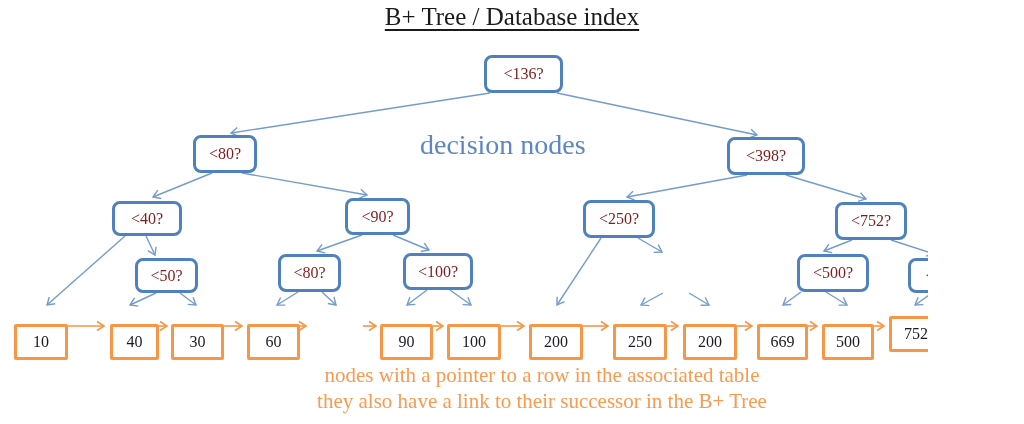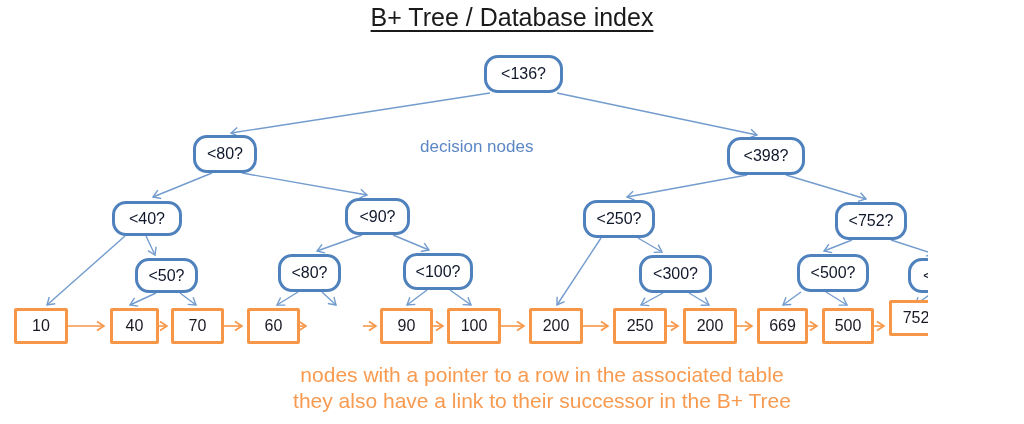--- a/index.html
+++ b/index.html
@@ -1,57 +1,58 @@
 <!DOCTYPE html>
 <html style="--decision-border: #4f81bd; --edge-blue: #739cce; --leaf-orange: #f79646; --note-text: #f89a50; --decision-label-text: #5b87c5;"><head>
 <meta charset="utf-8">
 <style>
   html,body{margin:0;padding:0;background:#ffffff;}
   #canvas{
     position:relative;
     width:928px;height:424px;
     background:#ffffff;
-    font-family:Liberation Sans, sans-serif;
+    font-family:Liberation Serif, serif;
     overflow:hidden;
   }
   #title{
     position:absolute;left:0;top:3px;width:1024px;
     text-align:center;
     font-size:25px;
     color:#1a1a1a;
     text-decoration:underline;
     text-underline-offset:4px;
     text-decoration-thickness:1.5px;
   }
   #edges{position:absolute;left:0;top:0;}
   .edge-blue{stroke:var(--edge-blue,#739cce);stroke-width:1.4;fill:none;}
   .edge-orange{stroke:var(--leaf-orange,#f79646);stroke-width:1.6;fill:none;}
   .head-blue{stroke:var(--edge-blue,#739cce);stroke-width:1.4;fill:none;}
   .head-orange{stroke:var(--leaf-orange,#f79646);stroke-width:1.6;fill:none;}
   .dnode{
     position:absolute;
     border:3px solid var(--decision-border,#4f81bd);
-    border-radius:14px;
+    border-radius:8px;
     background:#ffffff;
     display:flex;align-items:center;justify-content:center;
-    font-size:16px;color:#0f172a;
+    font-size:16px;color:#7f1d1d;
     box-sizing:border-box;
   }
   .lnode{
     position:absolute;
     border:3px solid var(--leaf-orange,#f79646);
     border-radius:2px;
     background:#ffffff;
     display:flex;align-items:center;justify-content:center;
     font-size:16px;color:#1a1a24;
     box-sizing:border-box;
+    margin-top:16px;
   }
   #decision-label{
-    position:absolute;left:420px;top:137px;
-    font-size:17px;
+    position:absolute;left:420px;top:129px;
+    font-size:28px;
     color:var(--decision-label-text,#5b87c5);
     white-space:nowrap;
   }
   #leaf-note{
     position:absolute;left:0;top:362px;width:1004px;
     text-align:center;
     font-size:21px;line-height:26px;
     color:var(--note-text,#f79646);
     padding-left:40px;
   }
@@ -124,27 +125,26 @@
   <div class="dnode" style="left:484px;top:55px;width:79px;height:38px">&lt;136?</div>
   <div class="dnode" style="left:193px;top:135px;width:64px;height:38px">&lt;80?</div>
   <div class="dnode" style="left:727px;top:137px;width:78px;height:38px">&lt;398?</div>
   <div class="dnode" style="left:112px;top:201px;width:70px;height:35px">&lt;40?</div>
   <div class="dnode" style="left:345px;top:198px;width:65px;height:37px">&lt;90?</div>
   <div class="dnode" style="left:583px;top:200px;width:72px;height:38px">&lt;250?</div>
   <div class="dnode" style="left:835px;top:202px;width:72px;height:38px">&lt;752?</div>
   <div class="dnode" style="left:135px;top:258px;width:63px;height:35px">&lt;50?</div>
   <div class="dnode" style="left:278px;top:254px;width:63px;height:38px">&lt;80?</div>
   <div class="dnode" style="left:403px;top:253px;width:70px;height:37px">&lt;100?</div>
-  <div class="dnode" style="left:639px;top:255px;width:73px;height:38px">&lt;300?</div>
   <div class="dnode" style="left:797px;top:254px;width:72px;height:38px">&lt;500?</div>
   <div class="dnode" style="left:908px;top:258px;width:75px;height:35px">&lt;950?</div>
 
   <div class="lnode" style="left:14px;top:308px;width:54px;height:36px">10</div>
   <div class="lnode" style="left:110px;top:308px;width:49px;height:36px">40</div>
-  <div class="lnode" style="left:171px;top:308px;width:53px;height:36px">70</div>
+  <div class="lnode" style="left:171px;top:308px;width:53px;height:36px">30</div>
   <div class="lnode" style="left:247px;top:308px;width:53px;height:36px">60</div>
   <div class="lnode" style="left:380px;top:308px;width:53px;height:36px">90</div>
   <div class="lnode" style="left:447px;top:308px;width:54px;height:36px">100</div>
   <div class="lnode" style="left:529px;top:308px;width:54px;height:36px">200</div>
   <div class="lnode" style="left:613px;top:308px;width:54px;height:36px">250</div>
   <div class="lnode" style="left:683px;top:308px;width:54px;height:36px">200</div>
   <div class="lnode" style="left:757px;top:308px;width:51px;height:36px">669</div>
   <div class="lnode" style="left:822px;top:308px;width:52px;height:36px">500</div>
   <div class="lnode" style="left:889px;top:300px;width:54px;height:36px">752</div>
   <div class="lnode" style="left:956px;top:308px;width:52px;height:36px">950</div>

